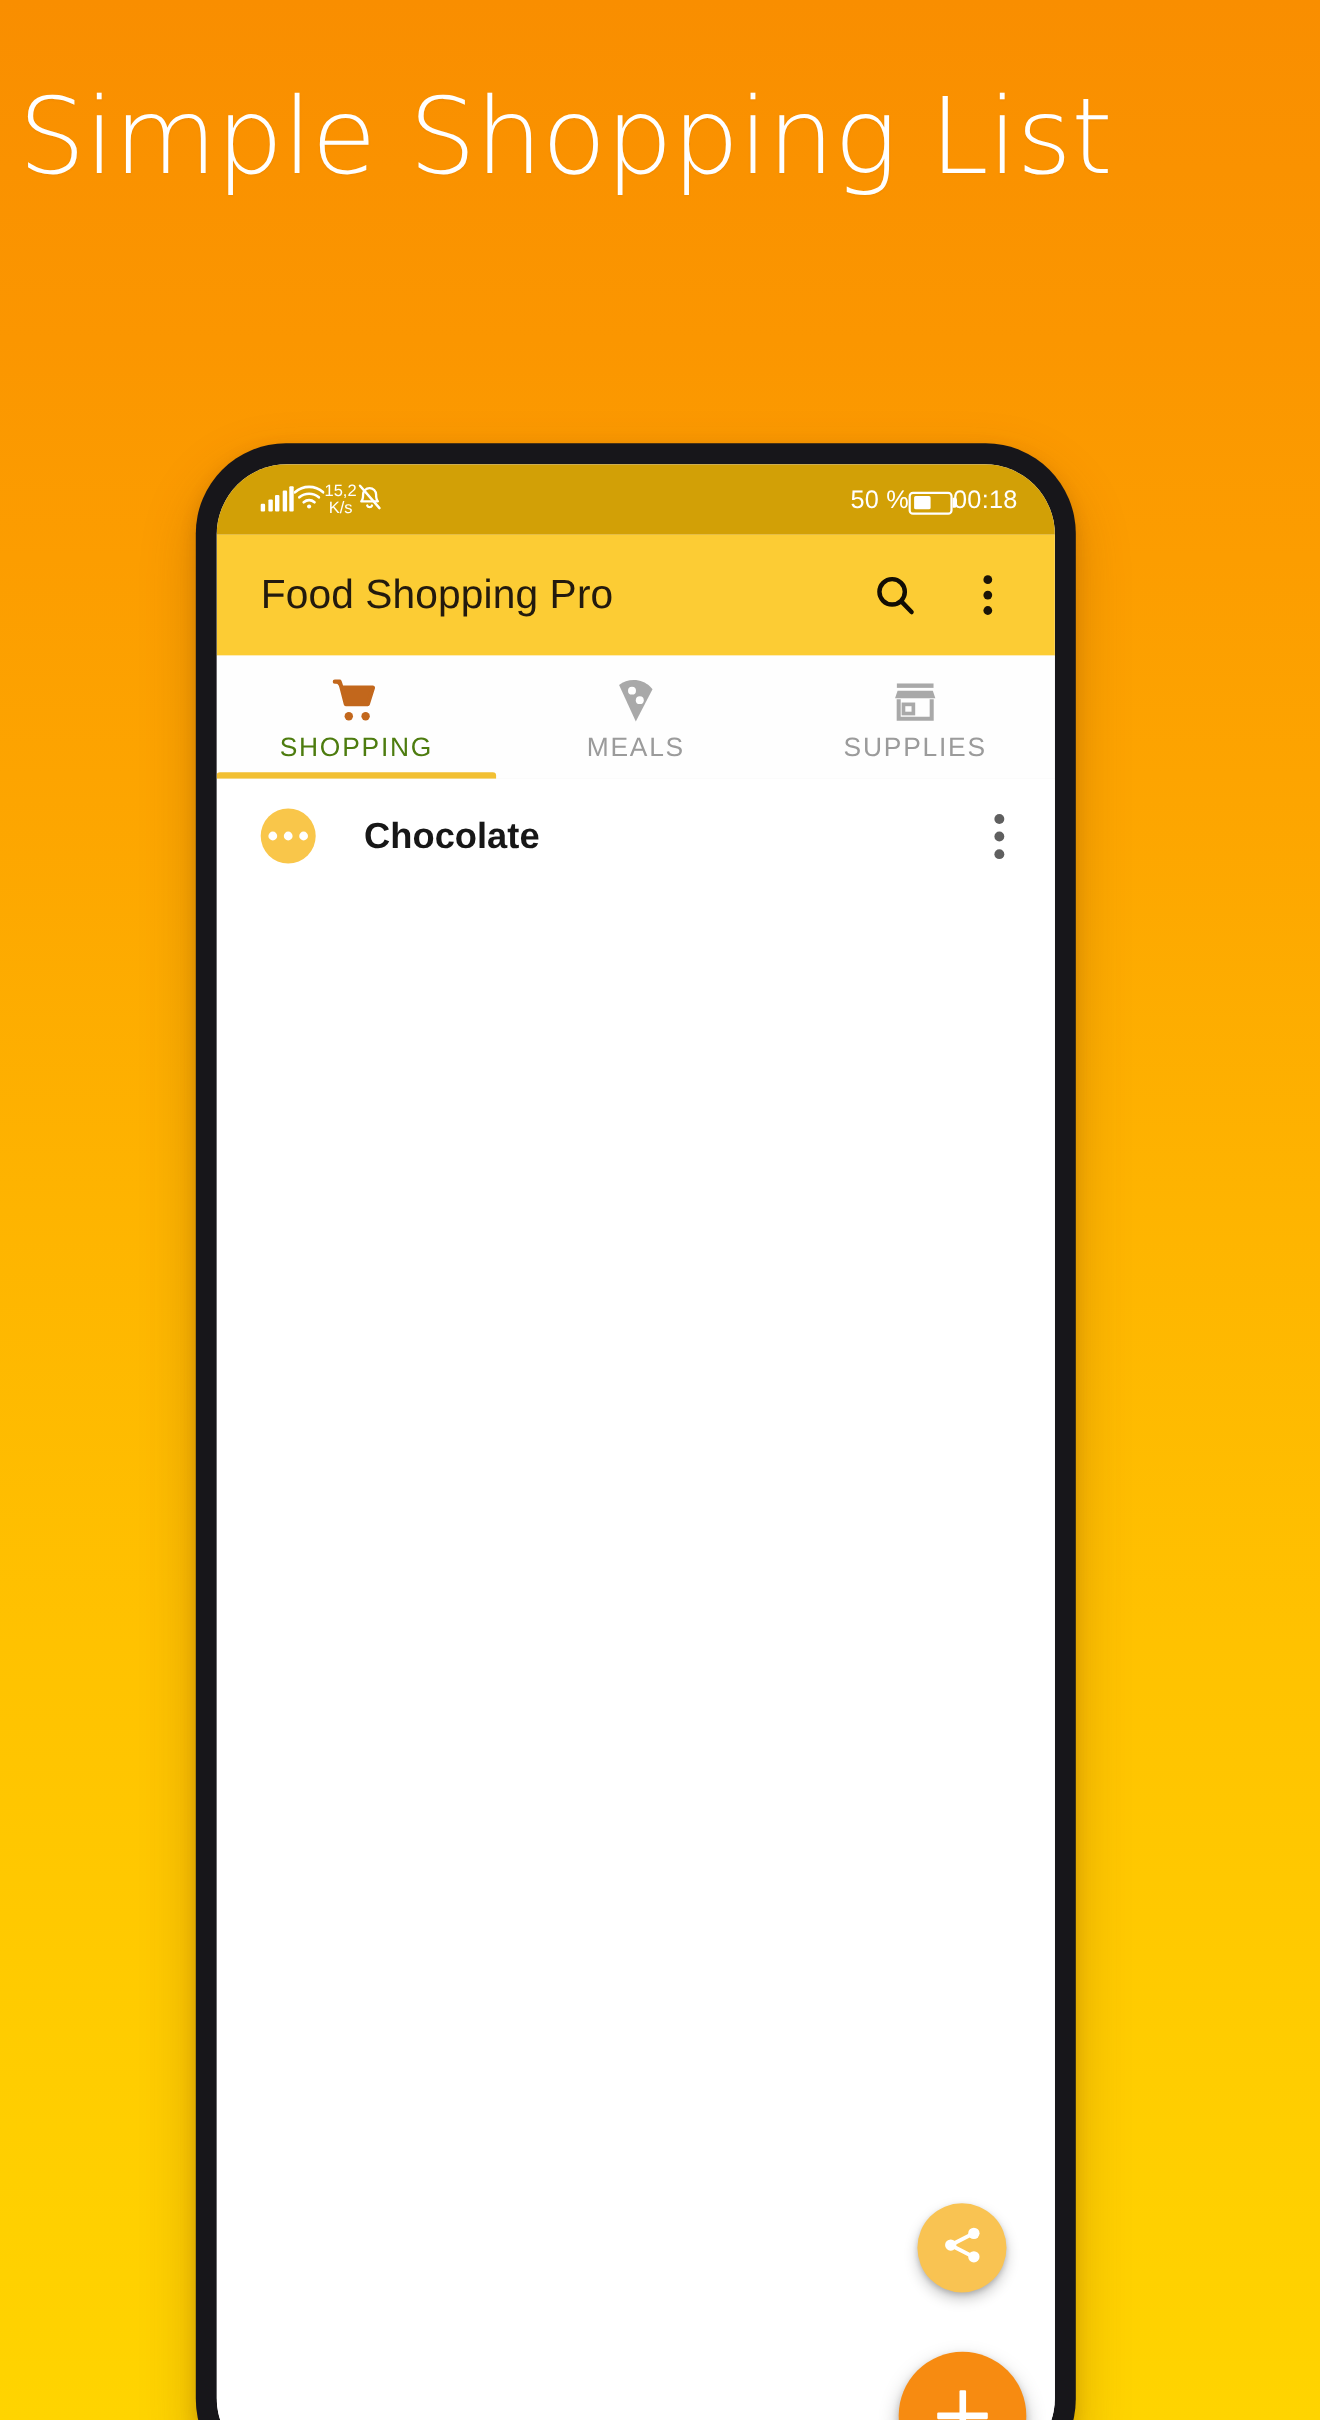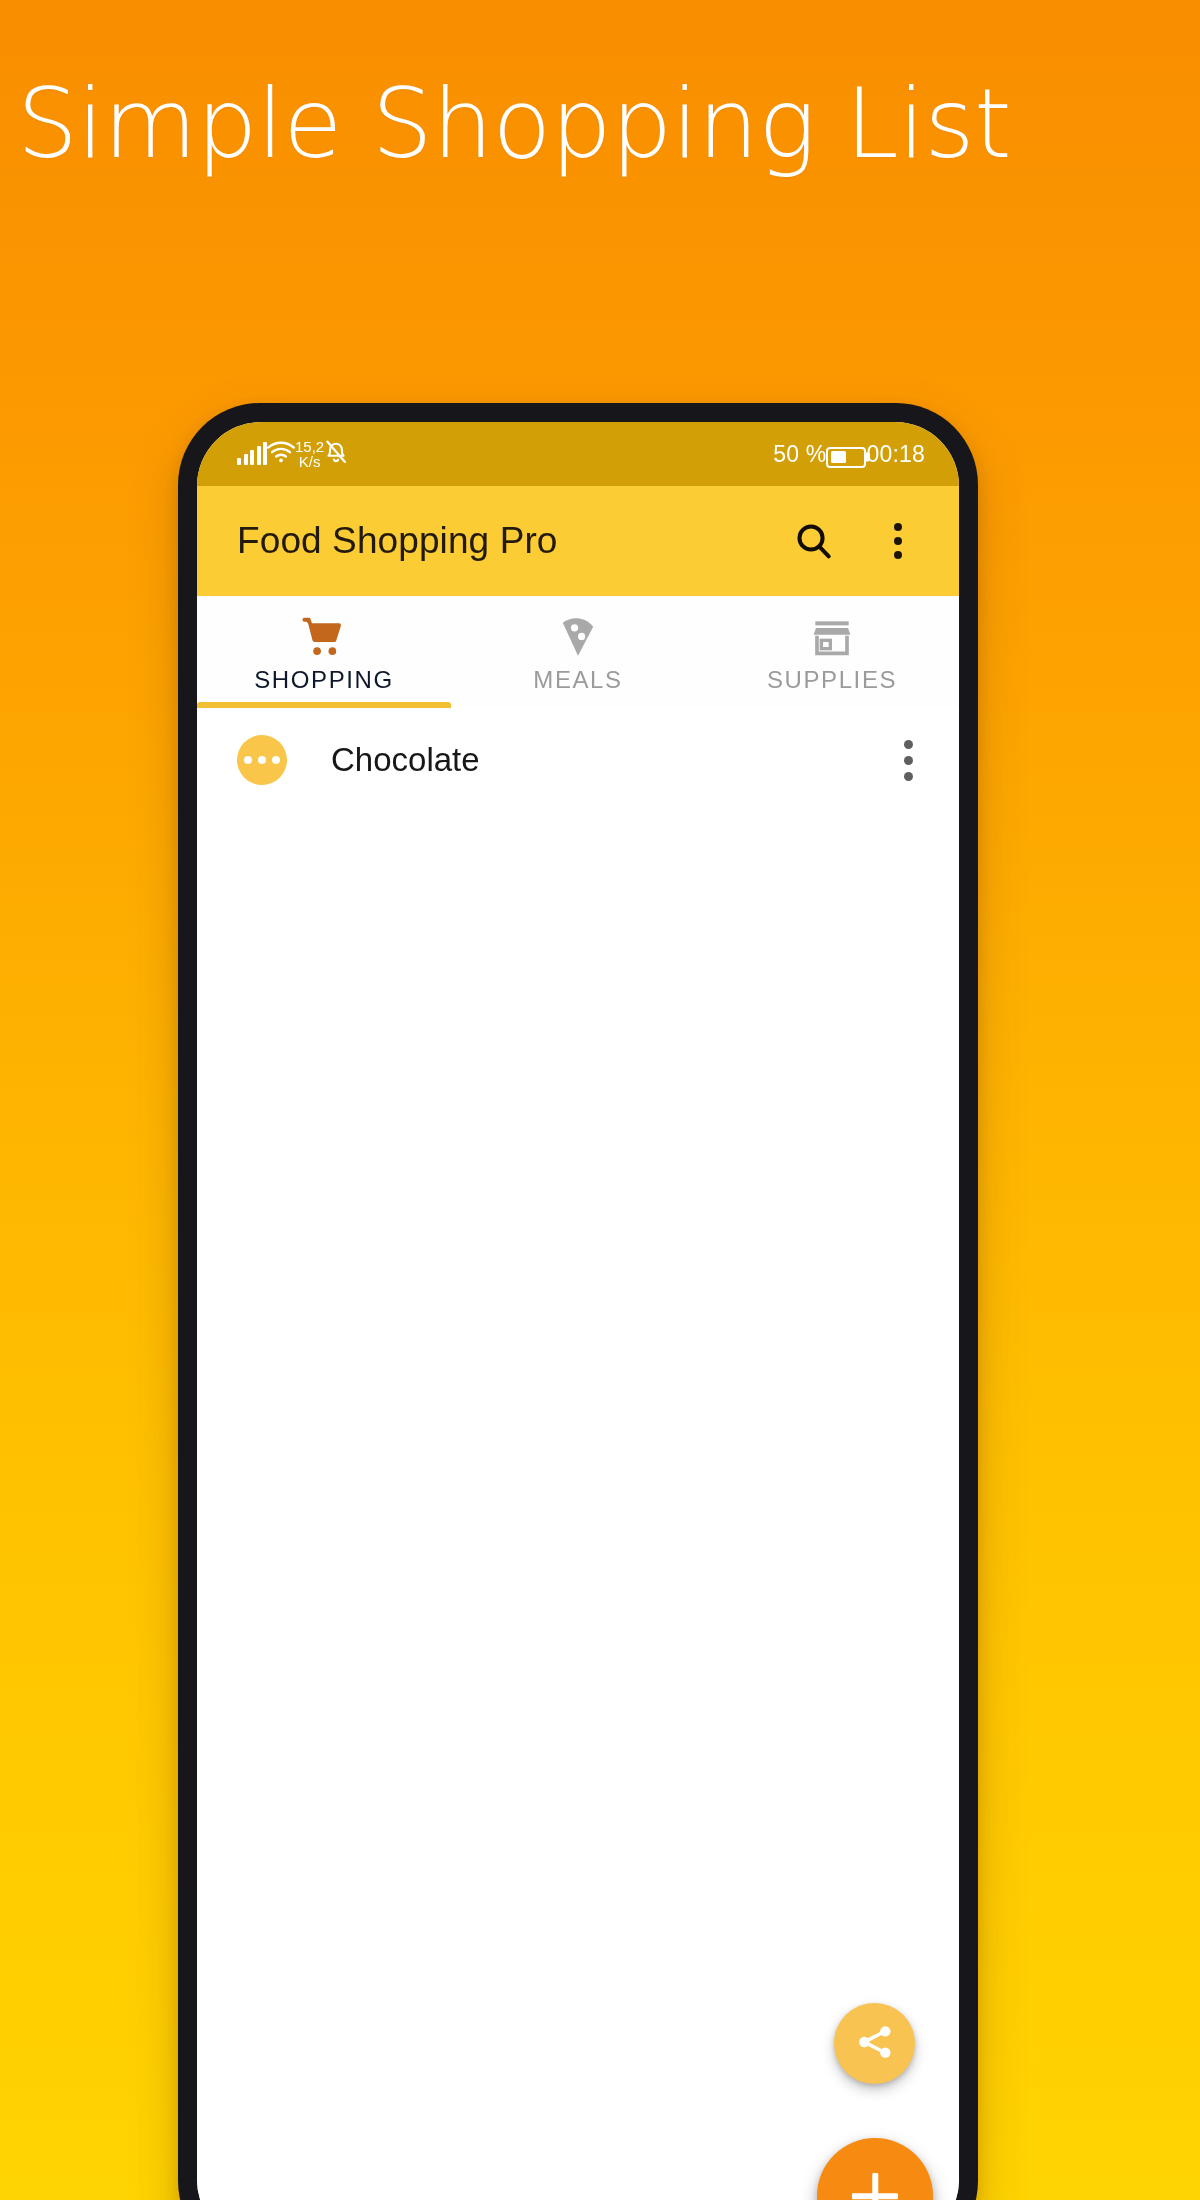--- a/index.html
+++ b/index.html
@@ -96,40 +96,40 @@
     flex:0 0 112px; background:#FEFEFE;
     display:flex; position:relative;
     box-shadow:0 1px 0 rgba(0,0,0,0.07);
   }
   .tab {
     flex:1; display:flex; flex-direction:column;
     align-items:center; justify-content:center; gap:9px;
     cursor:pointer; position:relative; padding-top:4px;
   }
   .tab-label { font-size:24px; letter-spacing:1.6px; font-weight:500; color:#9B9B9B; }
-  .tab.active .tab-label { color:#0f172a; }
+  .tab.active .tab-label { color:#4d7c0f; }
   .tab-icon { height:42px; display:flex; align-items:flex-end; }
   .tab-underline {
     position:absolute; bottom:0; left:0; height:6px;
     width:33.333%; background:#F2C033; border-radius:3px 3px 0 0;
   }
 
   
   .list-area { flex:1; background:#FFFFFF; position:relative; overflow:hidden; }
   .list-item {
     height:104px; display:flex; align-items:center;
     padding:0 34px 0 40px; cursor:pointer;
   }
   .item-avatar {
     width:50px; height:50px; border-radius:50%;
     background:#F9C64A; display:flex; align-items:center;
     justify-content:center; gap:5.5px; flex:0 0 50px;
   }
   .item-avatar b { display:block; width:8.5px; height:8.5px; border-radius:50%; background:#FFFFFF; }
-  .item-label { margin-left:44px; font-size:33px; color:#171717; font-weight:400; }
+  .item-label { margin-left:44px; font-size:33px; color:#171717; font-weight:700; }
   .item-menu { margin-left:auto; display:flex; flex-direction:column;
                gap:7px; align-items:center; padding:10px 12px; cursor:pointer; }
   .item-menu b { display:block; width:9px; height:9px; border-radius:50%; background:#5F5F5F; }
 
   
   .fab {
     position:absolute; border-radius:50%;
     display:flex; align-items:center; justify-content:center; cursor:pointer;
   }
   .fab-share {

